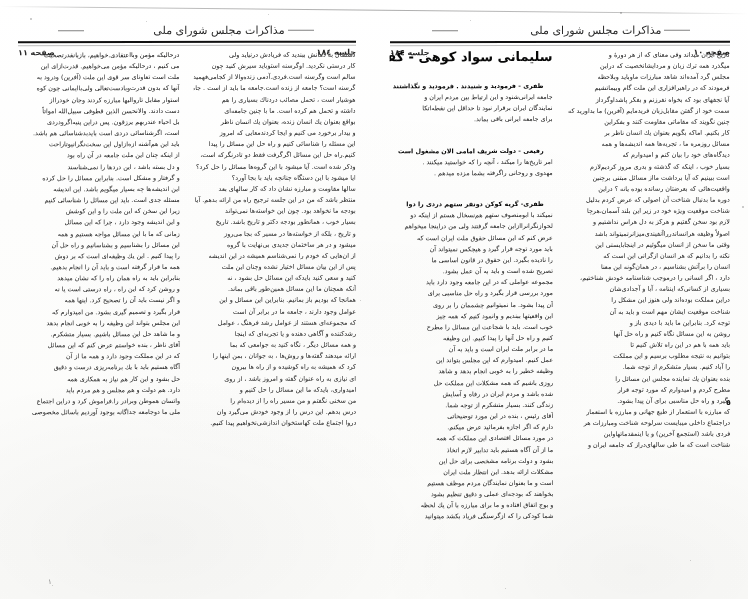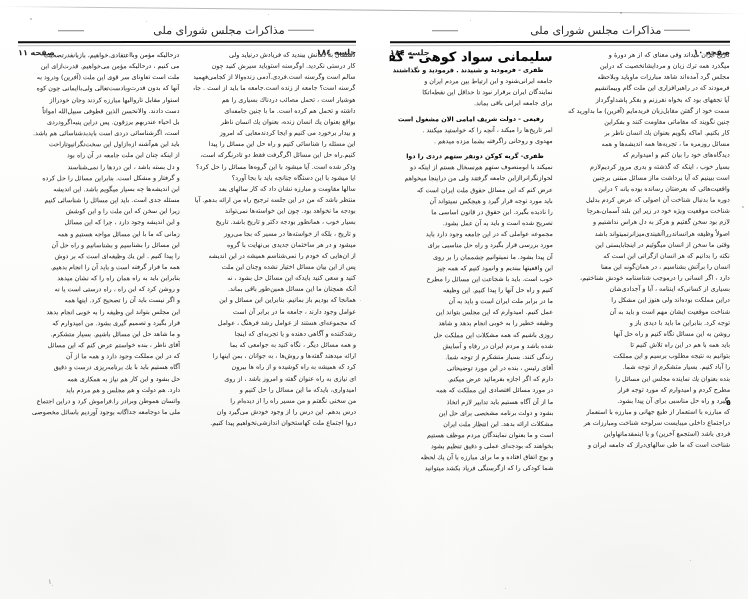--- a/index.html
+++ b/index.html
@@ -149,21 +149,21 @@
     color: #171717;
     white-space: nowrap;
     overflow: hidden;
     text-overflow: clip;
     letter-spacing: -0.05px;
     transform-origin: right center;
   }
 
   .ln.tight   { letter-spacing: -0.25px; }
   .ln.dark    { color: #0d0d0d; }
-  .ln.indent  { padding-right: 9px; }
+  .ln.indent  { padding-right: 9px; margin-top: 16px; }
 
   
   .speaker {
     font-weight: 700;
     color: #050505;
   }
 
   
   .sec-head {
     display: block;
@@ -287,22 +287,22 @@
         <span class="ln">مسئله جدی است. باید این مسائل را شناسائی کنیم</span>
         <span class="ln">زیرا این سخن که این ملت را و این کوشش</span>
         <span class="ln">و این اندیشه وجود دارد ، چرا که این مسائل</span>
         <span class="ln">زمانی که ما با این مسائل مواجه هستیم و همه</span>
         <span class="ln">این مسائل را بشناسیم و بشناسانیم و راه حل آن</span>
         <span class="ln">را پیدا کنیم . این یك وظیفه‌ای است که بر دوش</span>
         <span class="ln">همه ما قرار گرفته است و باید آن را انجام بدهیم.</span>
         <span class="ln">بنابراین باید به راه همان راه را که نشان میدهد</span>
         <span class="ln">و روشن کرد که این راه ، راه درستی است یا نه</span>
         <span class="ln">و اگر نیست باید آن را تصحیح کرد. اینها همه</span>
+        <span class="ln">قرار بگیرد و تصمیم گیری بشود. من امیدوارم که</span>
         <span class="ln">این مجلس بتواند این وظیفه را به خوبی انجام بدهد</span>
-        <span class="ln">قرار بگیرد و تصمیم گیری بشود. من امیدوارم که</span>
         <span class="ln">و ما شاهد حل این مسائل باشیم. بسیار متشکرم.</span>
         <span class="ln">آقای ناظر ، بنده خواستم عرض کنم که این مسائل</span>
         <span class="ln">که در این مملکت وجود دارد و همه ما از آن</span>
         <span class="ln">آگاه هستیم باید با یك برنامه‌ریزی درست و دقیق</span>
         <span class="ln">حل بشود و این کار هم نیاز به همکاری همه</span>
         <span class="ln">دارد. هم دولت و هم مجلس و هم مردم باید</span>
         <span class="ln tight">واتسان هموطن وبرادر را.فراموش کرد و دراین اجتماع</span>
         <span class="ln tight">ملی ما دوجامعه جداگانه بوجود آوردیم باسائل مخصوصی</span>
       </div>
 

